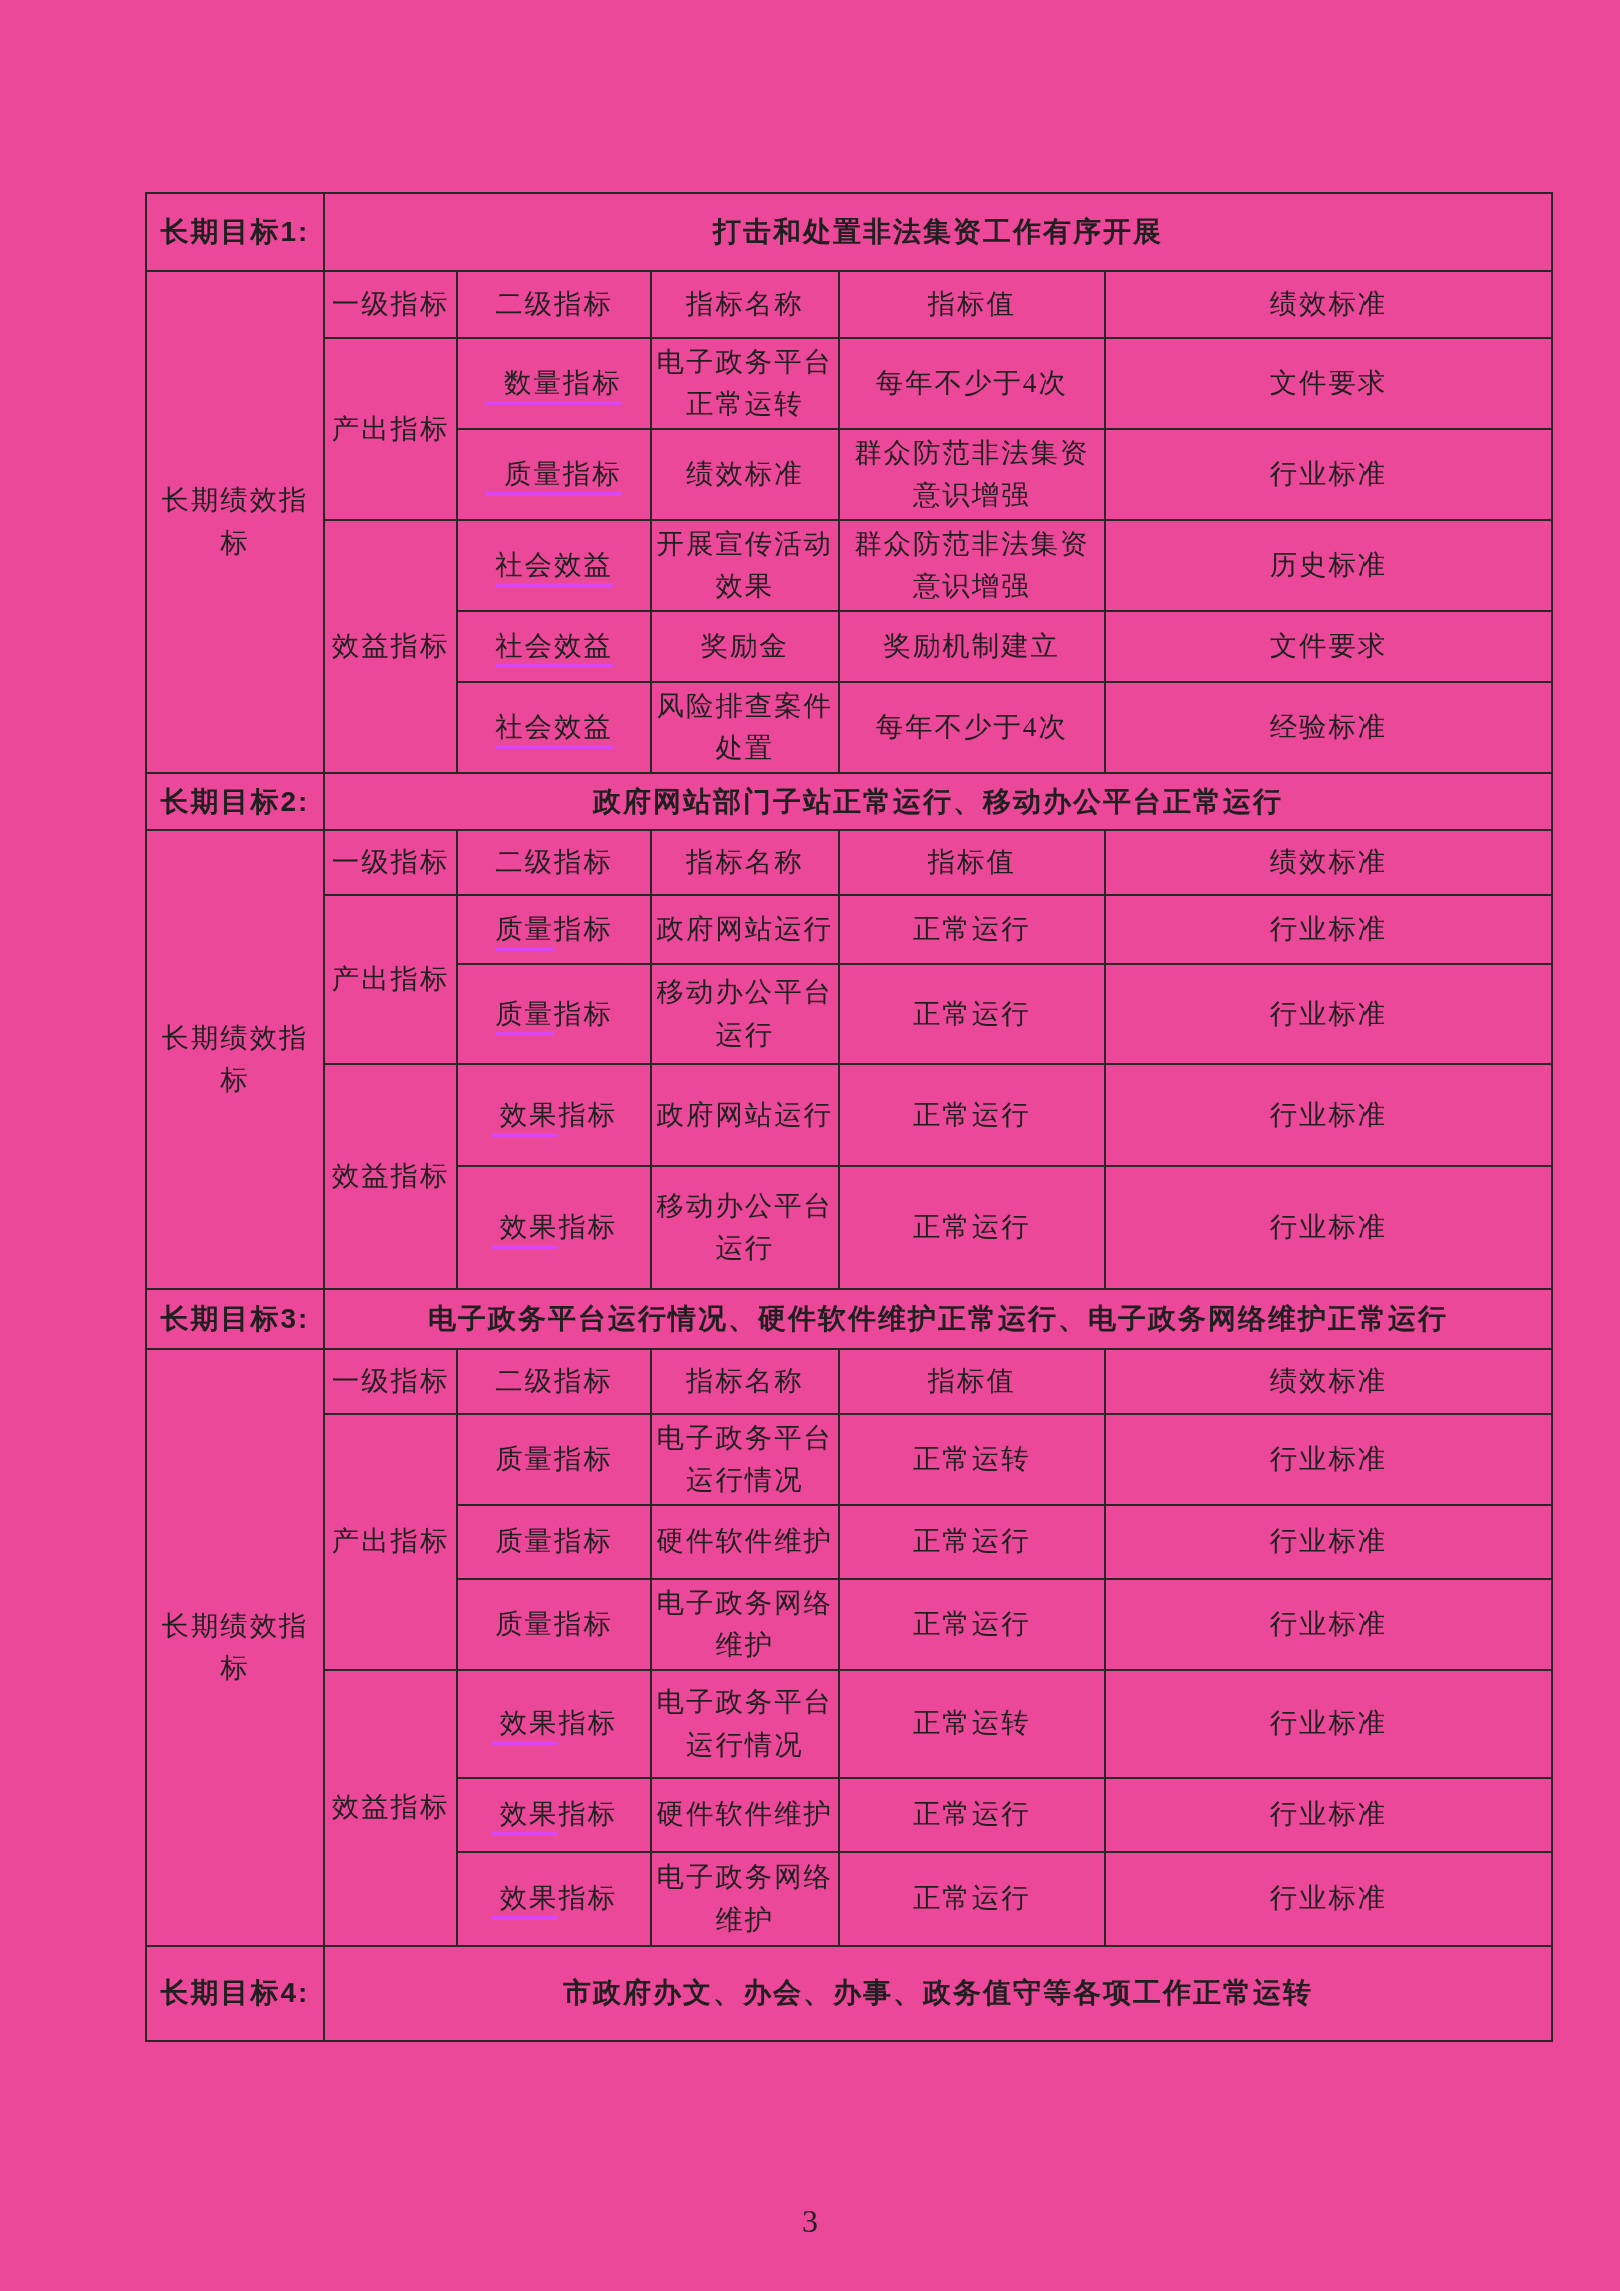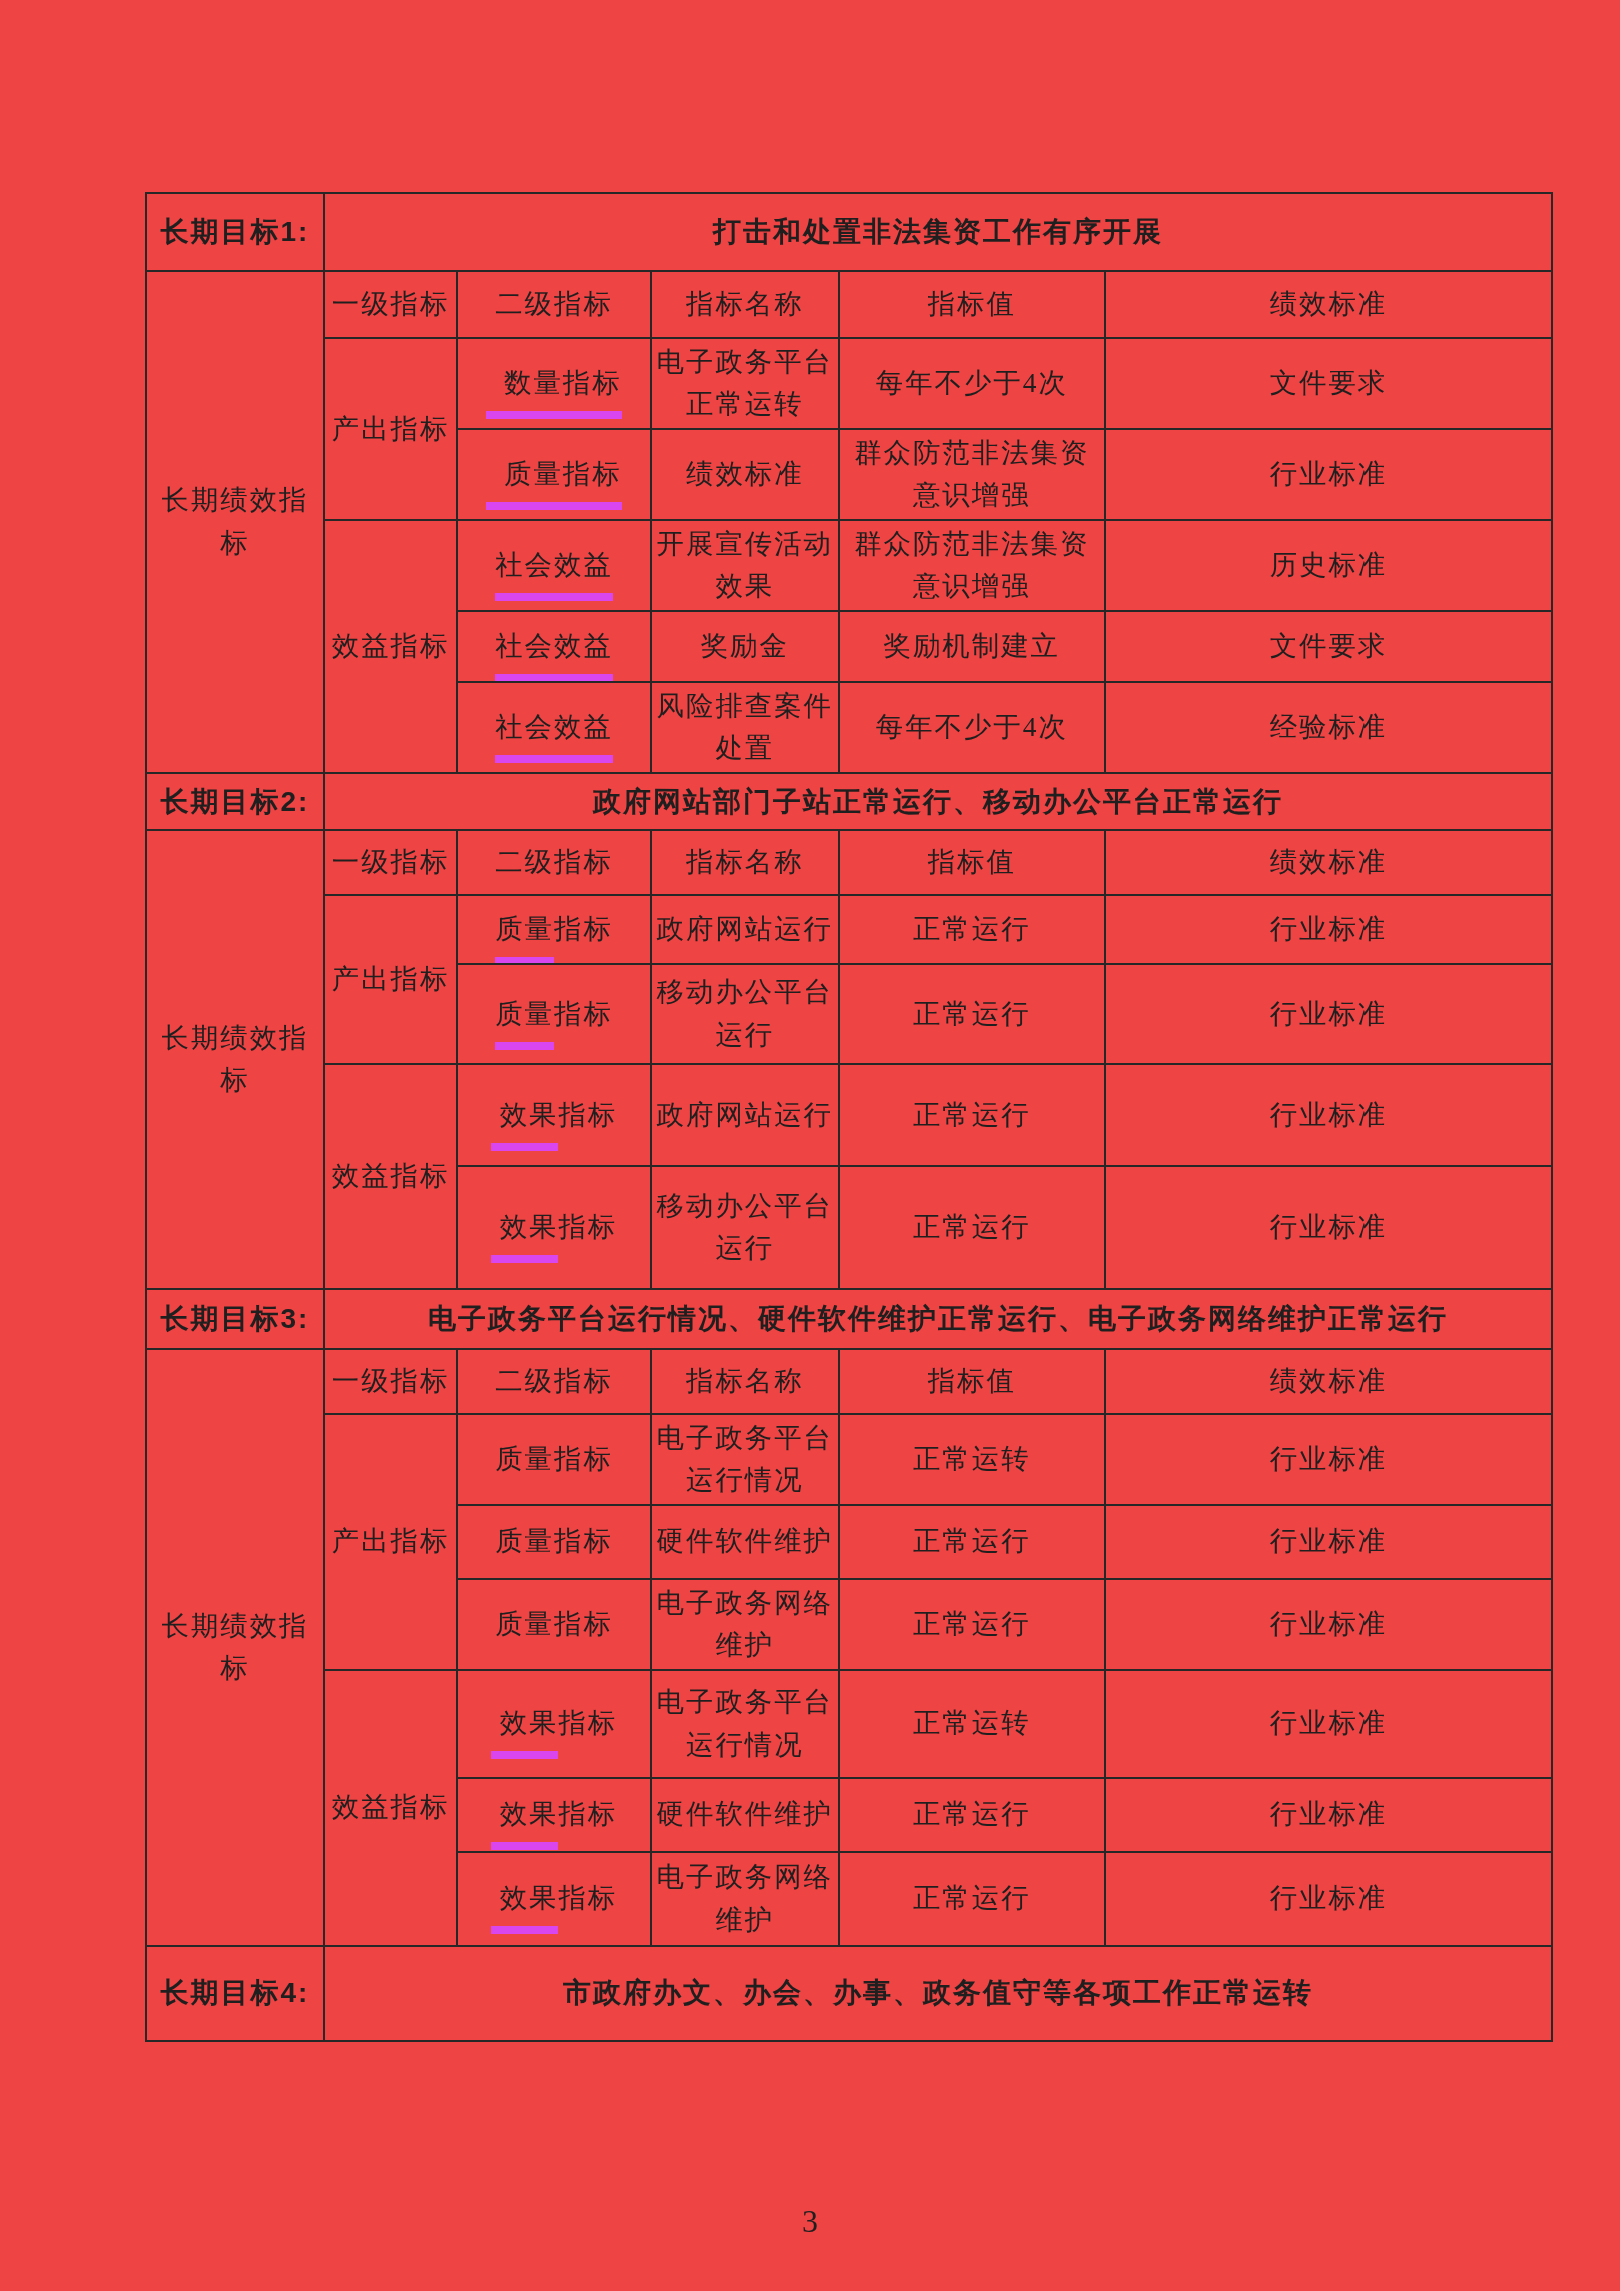--- a/index.html
+++ b/index.html
@@ -1,21 +1,21 @@
 <!DOCTYPE html>
 <html><head>
 <meta charset="utf-8">
 <style>
   html, body { margin: 0; padding: 0; background: #e9e9e9; }
   .canvas {
     position: relative;
     width: 1620px;
     height: 2292px;
     margin: 0 auto;
-    background: #ef4444;
+    background: #ec4899;
     overflow: hidden;
     font-family: "Liberation Serif", "DejaVu Serif", serif;
     color: #1f1f1f;
   }
   table.perf {
     position: absolute;
     left: 145px;
     top: 192px;
     width: 1408px;
     border-collapse: collapse;
@@ -37,22 +37,22 @@
     border-bottom-width: 2.9px;
     font-family: "Liberation Sans", "DejaVu Sans", sans-serif;
     font-weight: 600;
     font-size: 28px;
   }
   td.goal-label-cell { text-align: center; }
   td.goal-text-cell  { text-align: left; padding-left: 17.6px; }
   td.row-label-cell  { font-size: 27.4px; letter-spacing: 1px; }
   td.header-cell     { font-size: 27.4px; }
   .ul:not(:empty) {
-    border-bottom: 8px solid #d946ef;
-    padding-bottom: 13px;
+    border-bottom: 4px solid #d946ef;
+    padding-bottom: 3px;
     white-space: pre;
   }
   .page-number {
     position: absolute;
     top: 2203px;
     left: 0;
     right: 0;
     text-align: center;
     font-size: 32px;
     color: #1f1f1f;

